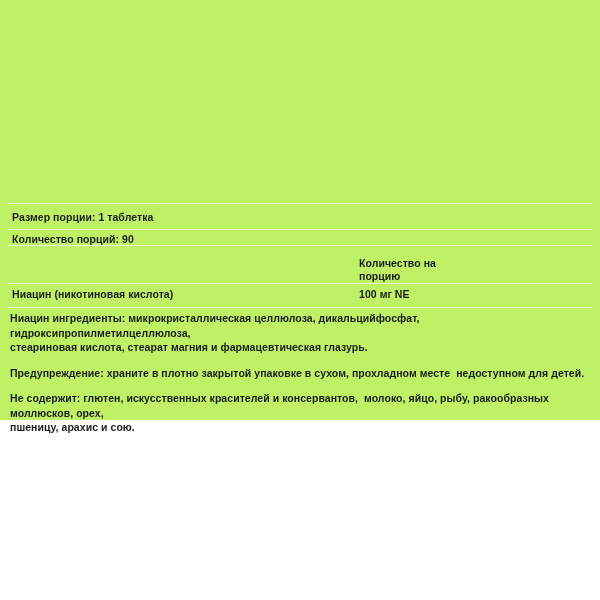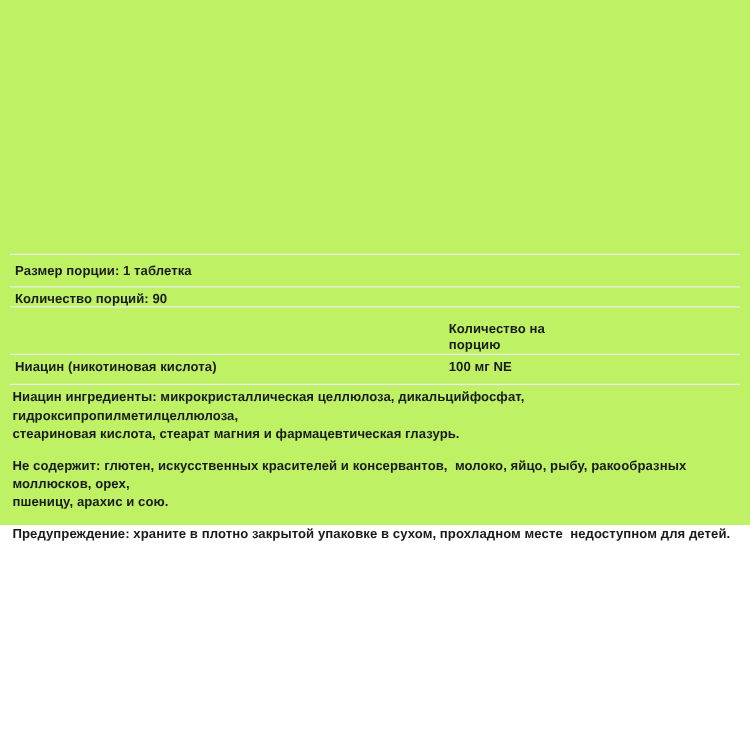--- a/index.html
+++ b/index.html
@@ -154,18 +154,18 @@
       </div>
     </div>
 
     <div class="rule"></div>
 
   </div>
 
   <div class="notes">
     <p class="para">Ниацин ингредиенты: микрокристаллическая целлюлоза, дикальцийфосфат, гидроксипропилметилцеллюлоза,
 стеариновая кислота, стеарат магния и фармацевтическая глазурь.</p>
+    <p class="para">Предупреждение: храните в плотно закрытой упаковке в сухом, прохладном месте  недоступном для детей.</p>
     <p class="para">Не содержит: глютен, искусственных красителей и консервантов,  молоко, яйцо, рыбу, ракообразных моллюсков, орех,
 пшеницу, арахис и сою.</p>
-    <p class="para">Предупреждение: храните в плотно закрытой упаковке в сухом, прохладном месте  недоступном для детей.</p>
   </div>
 
 </div>
 
 </body></html>

